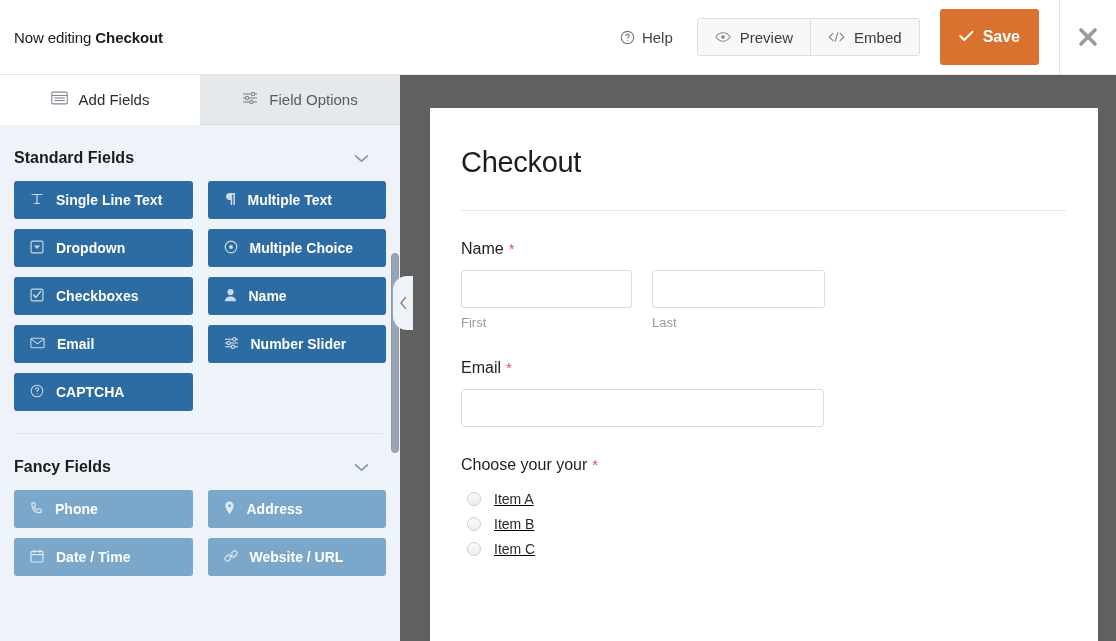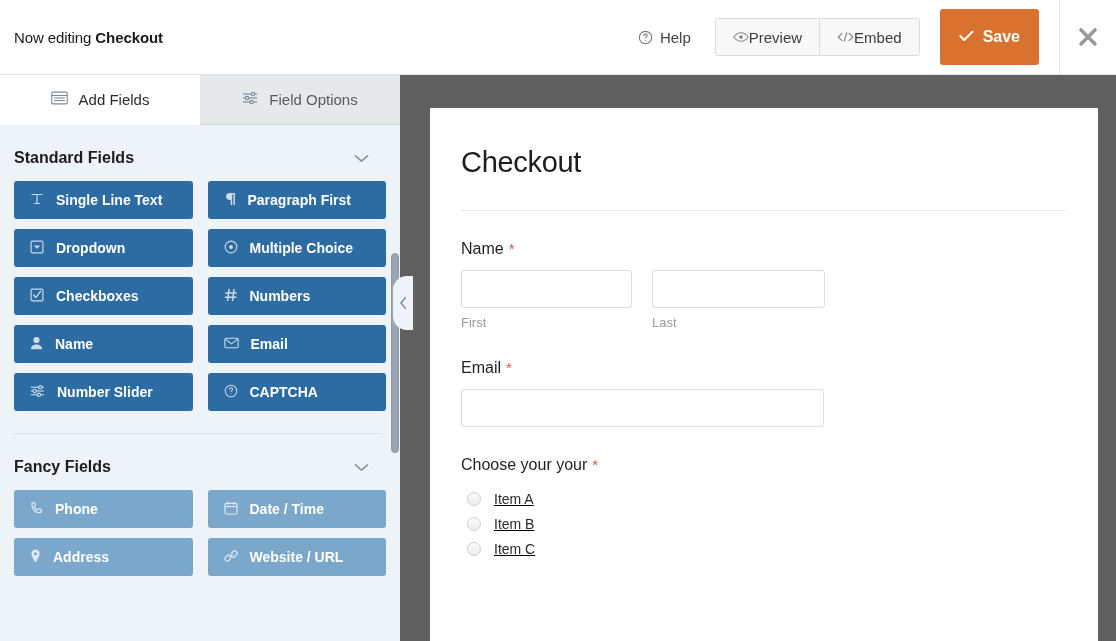--- a/index.html
+++ b/index.html
@@ -43,21 +43,21 @@
   }
 
   .btn-group {
     display: flex; align-items: stretch;
     border: 1px solid #dcdcdc; border-radius: 3px;
     overflow: hidden;
     background: #f6f6f6;
     height: 38px;
   }
   .btn-group > .gbtn {
-    display: flex; align-items: center; 
+    display: flex; align-items: center; gap: 9px;
     padding: 0 17px;
     font-size: 15px; color: #3c3c3c;
     background: #f8f8f8;
     cursor: pointer;
     white-space: nowrap;
   }
   .btn-group > .gbtn + .gbtn { border-left: 1px solid #dcdcdc; }
   .gbtn .gicon { display:block; color:#8a8a8a; }
 
   .save-btn {
@@ -349,21 +349,21 @@
           </span>
           <span>Single Line Text</span>
         </div>
 
         <div class="field-btn standard">
           <span class="ficon">
             <svg width="12" height="14" viewBox="0 0 12 14" fill="#ffffff">
               <path d="M10.6 1.1H5.6C3.6 1.1 2 2.6 2 4.5S3.6 7.9 5.6 7.9h1.1v5h1.5V2.6h1.2v10.3h1.5V2.6h0.7z"></path>
             </svg>
           </span>
-          <span>Paragraph First</span>
+          <span>Multiple Text</span>
         </div>
 
         <div class="field-btn standard">
           <span class="ficon">
             <svg width="14" height="14" viewBox="0 0 14 14" fill="none" stroke="#ffffff" stroke-width="1.15">
               <rect x="1.1" y="1.1" width="11.8" height="11.8" rx="1.4"></rect>
               <polyline points="4.4,5.6 7,8.4 9.6,5.6" fill="#ffffff" stroke="#ffffff" stroke-width="1"></polyline>
             </svg>
           </span>
           <span>Dropdown</span>
@@ -382,31 +382,20 @@
         <div class="field-btn standard">
           <span class="ficon">
             <svg width="14" height="14" viewBox="0 0 14 14" fill="none" stroke="#ffffff" stroke-width="1.15">
               <rect x="1.1" y="1.1" width="11.8" height="11.8" rx="1.4"></rect>
               <polyline points="3.6,7 5.9,9.4 10.6,3.4" stroke-width="1.4" stroke-linecap="round" stroke-linejoin="round"></polyline>
             </svg>
           </span>
           <span>Checkboxes</span>
         </div>
 
-        <div class="field-btn standard">
-          <span class="ficon">
-            <svg width="14" height="14" viewBox="0 0 14 14" fill="none" stroke="#ffffff" stroke-width="1.5" stroke-linecap="round">
-              <line x1="5" y1="1.5" x2="3.6" y2="12.5"></line>
-                <line x1="10" y1="1.5" x2="8.6" y2="12.5"></line>
-              <line x1="1.8" y1="5" x2="12.2" y2="5"></line>
-                <line x1="1.4" y1="9.2" x2="11.8" y2="9.2"></line>
-            </svg>
-          </span>
-          <span>Numbers</span>
-        </div>
 
         <div class="field-btn standard">
           <span class="ficon">
             <svg width="13" height="14" viewBox="0 0 13 14" fill="#ffffff">
               <circle cx="6.5" cy="4" r="3.1"></circle>
               <path d="M0.9 13.3c0-3.1 2.5-4.9 5.6-4.9s5.6 1.8 5.6 4.9z"></path>
             </svg>
           </span>
           <span>Name</span>
         </div>
@@ -463,38 +452,38 @@
           <span class="ficon">
             <svg width="13" height="14" viewBox="0 0 14 14" fill="none" stroke="#ffffff" stroke-width="1.3" stroke-linecap="round">
               <path d="M2 2.4c0-.7.6-1.2 1.2-1.1l1.4.2c.5.1.8.5.9 1l.3 1.6c.1.5-.2.9-.6 1.1l-.8.4c.7 1.6 2 2.9 3.6 3.6l.4-.8c.2-.4.6-.6 1.1-.6l1.6.3c.5.1.9.4 1 .9l.2 1.4c.1.7-.4 1.3-1.1 1.3C6.4 13.1 2 8.7 2 2.4z"></path>
             </svg>
           </span>
           <span>Phone</span>
         </div>
 
         <div class="field-btn fancy">
           <span class="ficon">
+            <svg width="11" height="14" viewBox="0 0 12 15" fill="#ffffff">
+              <path d="M6 0.5C3.5 0.5 1.5 2.5 1.5 5c0 3.3 4.5 9.5 4.5 9.5S10.5 8.3 10.5 5C10.5 2.5 8.5 .5 6 .5z"></path>
+              <circle cx="6" cy="5" r="1.7" fill="#7ba7ca"></circle>
+            </svg>
+          </span>
+          <span>Address</span>
+        </div>
+
+        <div class="field-btn fancy">
+          <span class="ficon">
             <svg width="14" height="14" viewBox="0 0 14 14" fill="none" stroke="#ffffff" stroke-width="1.15">
               <rect x="1" y="2.4" width="12" height="10.6" rx="1.2"></rect>
               <line x1="1" y1="5.6" x2="13" y2="5.6"></line>
               <line x1="4" y1="1" x2="4" y2="3.6" stroke-linecap="round"></line>
               <line x1="10" y1="1" x2="10" y2="3.6" stroke-linecap="round"></line>
             </svg>
           </span>
           <span>Date / Time</span>
-        </div>
-
-        <div class="field-btn fancy">
-          <span class="ficon">
-            <svg width="11" height="14" viewBox="0 0 12 15" fill="#ffffff">
-              <path d="M6 0.5C3.5 0.5 1.5 2.5 1.5 5c0 3.3 4.5 9.5 4.5 9.5S10.5 8.3 10.5 5C10.5 2.5 8.5 .5 6 .5z"></path>
-              <circle cx="6" cy="5" r="1.7" fill="#7ba7ca"></circle>
-            </svg>
-          </span>
-          <span>Address</span>
         </div>
 
         <div class="field-btn fancy">
           <span class="ficon">
             <svg width="14" height="14" viewBox="0 0 14 14" fill="none" stroke="#ffffff" stroke-width="1.25" stroke-linecap="round">
               <path d="M5.6 8.4 8.4 5.6"></path>
               <path d="M7.4 4.2 9 2.6a2.3 2.3 0 1 1 3.3 3.3l-1.6 1.6a2.3 2.3 0 0 1-3.3 0"></path>
               <path d="M6.6 9.8 5 11.4a2.3 2.3 0 1 1-3.3-3.3l1.6-1.6a2.3 2.3 0 0 1 3.3 0"></path>
             </svg>
           </span>

